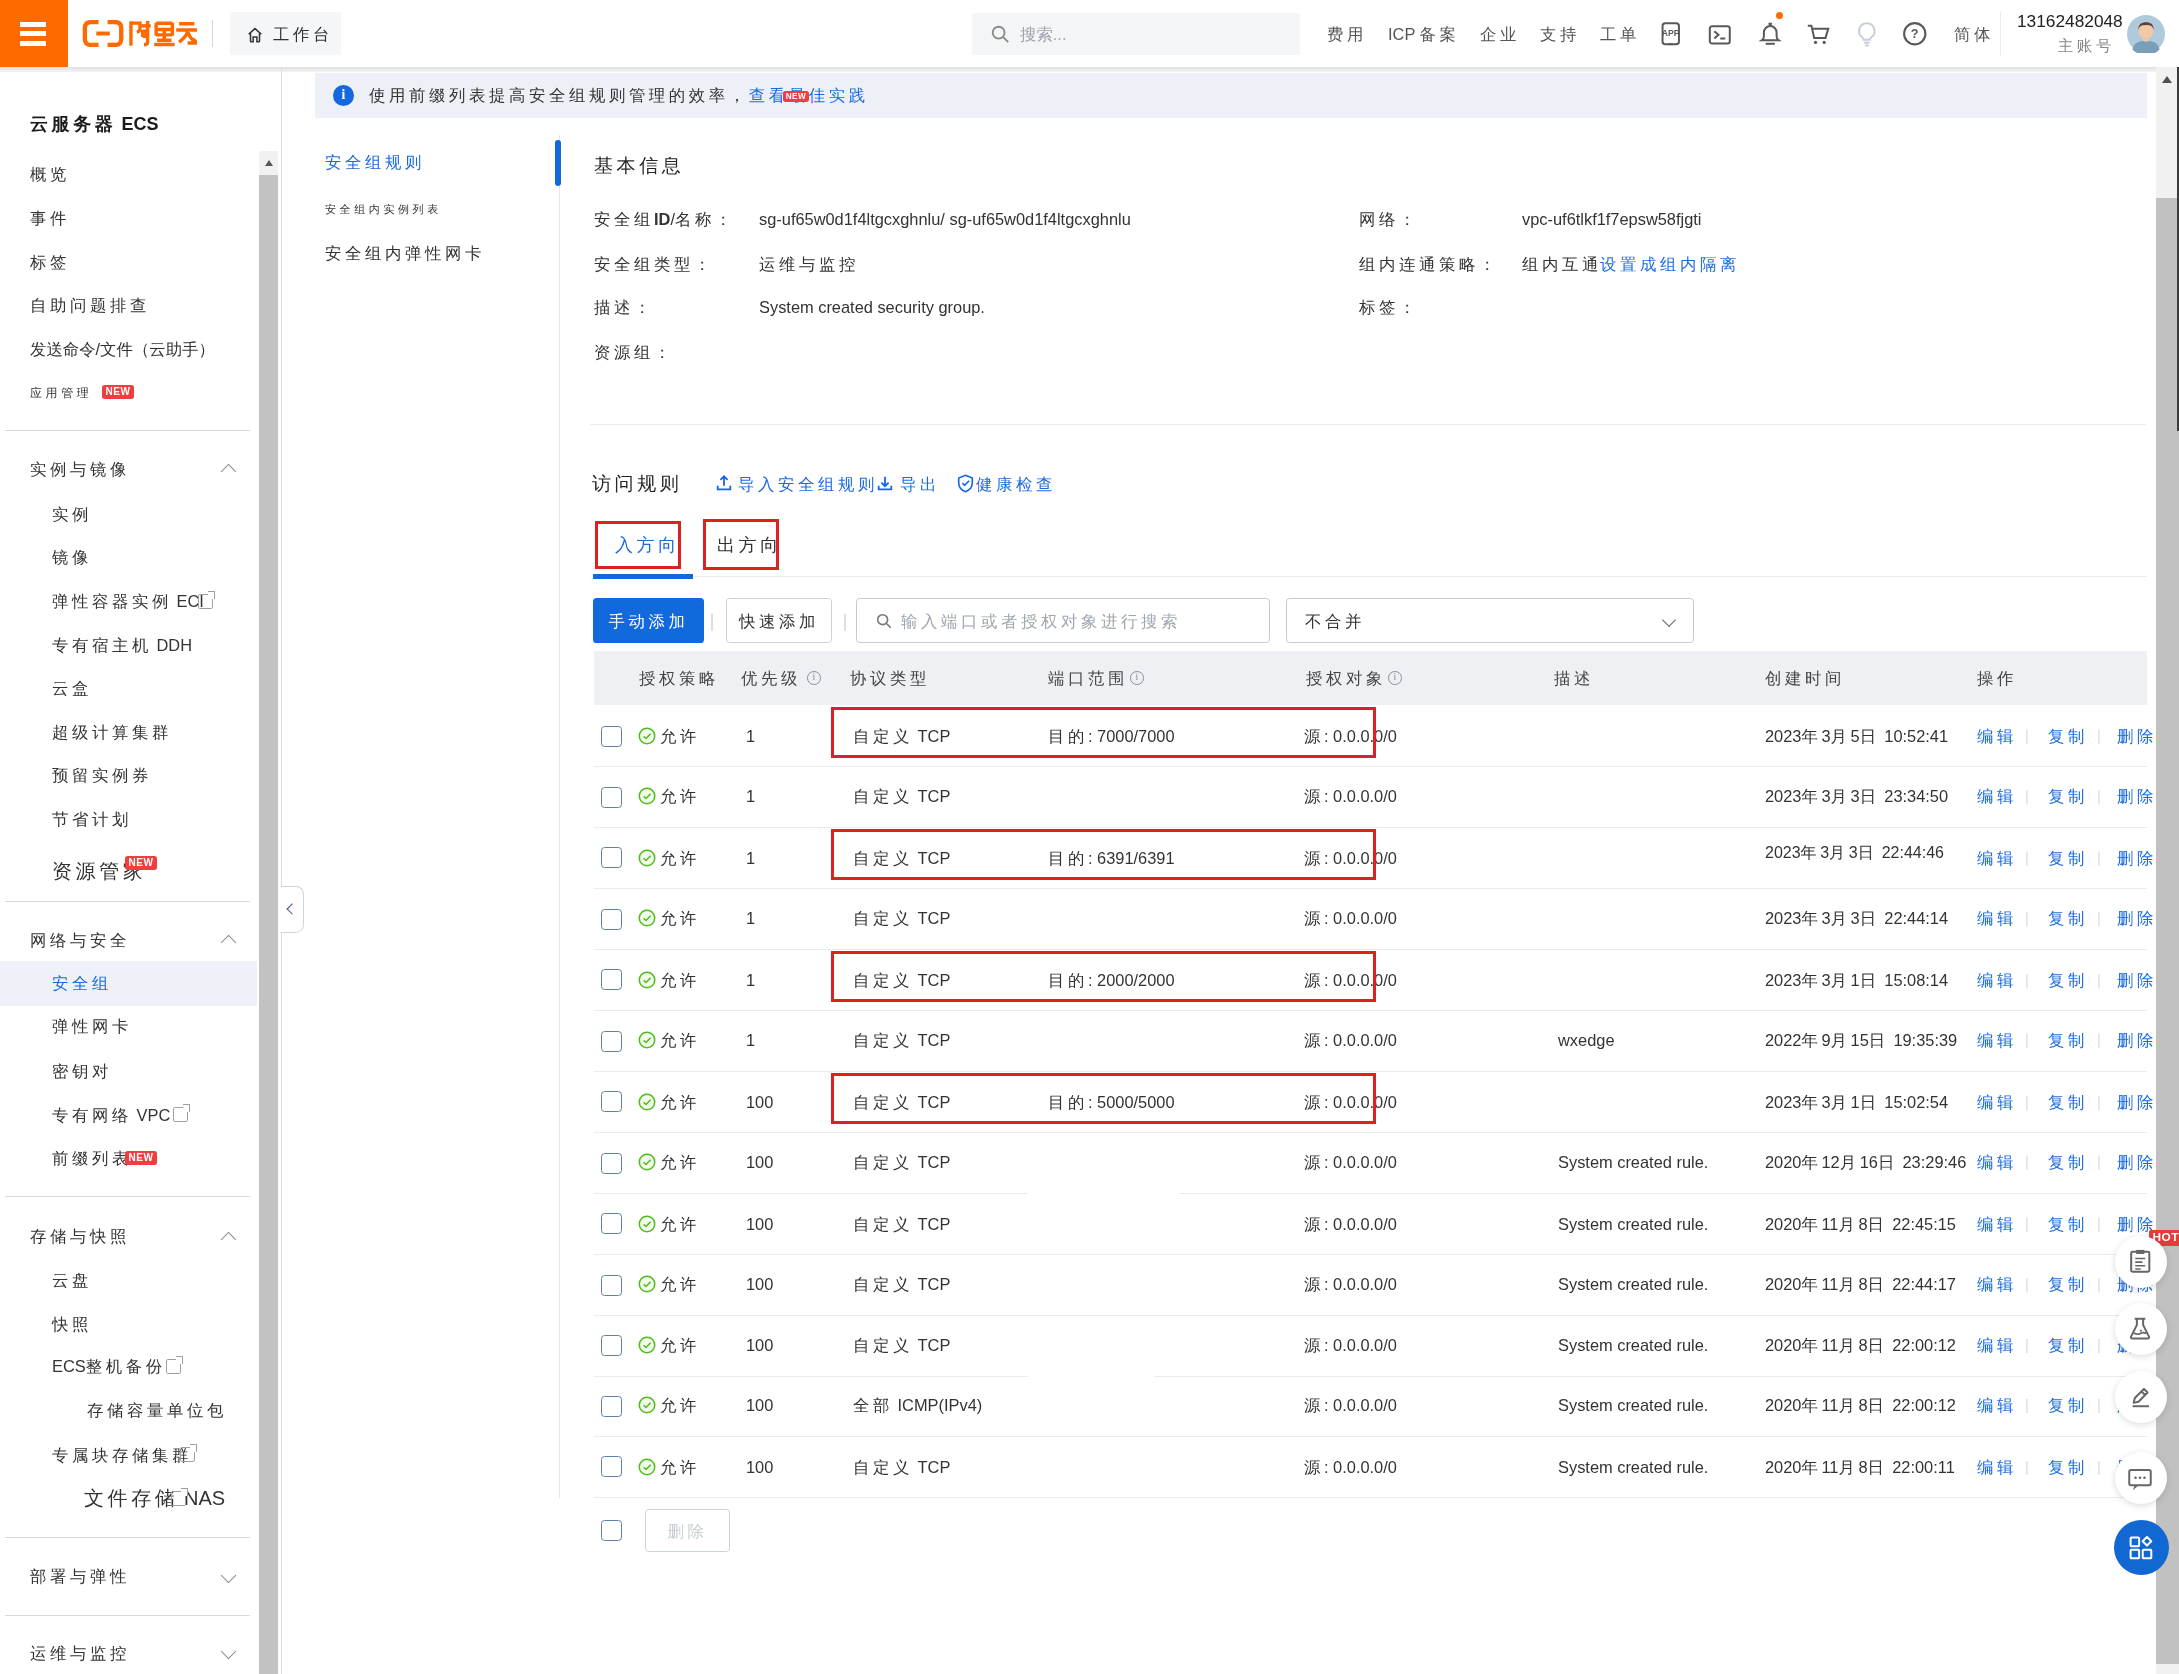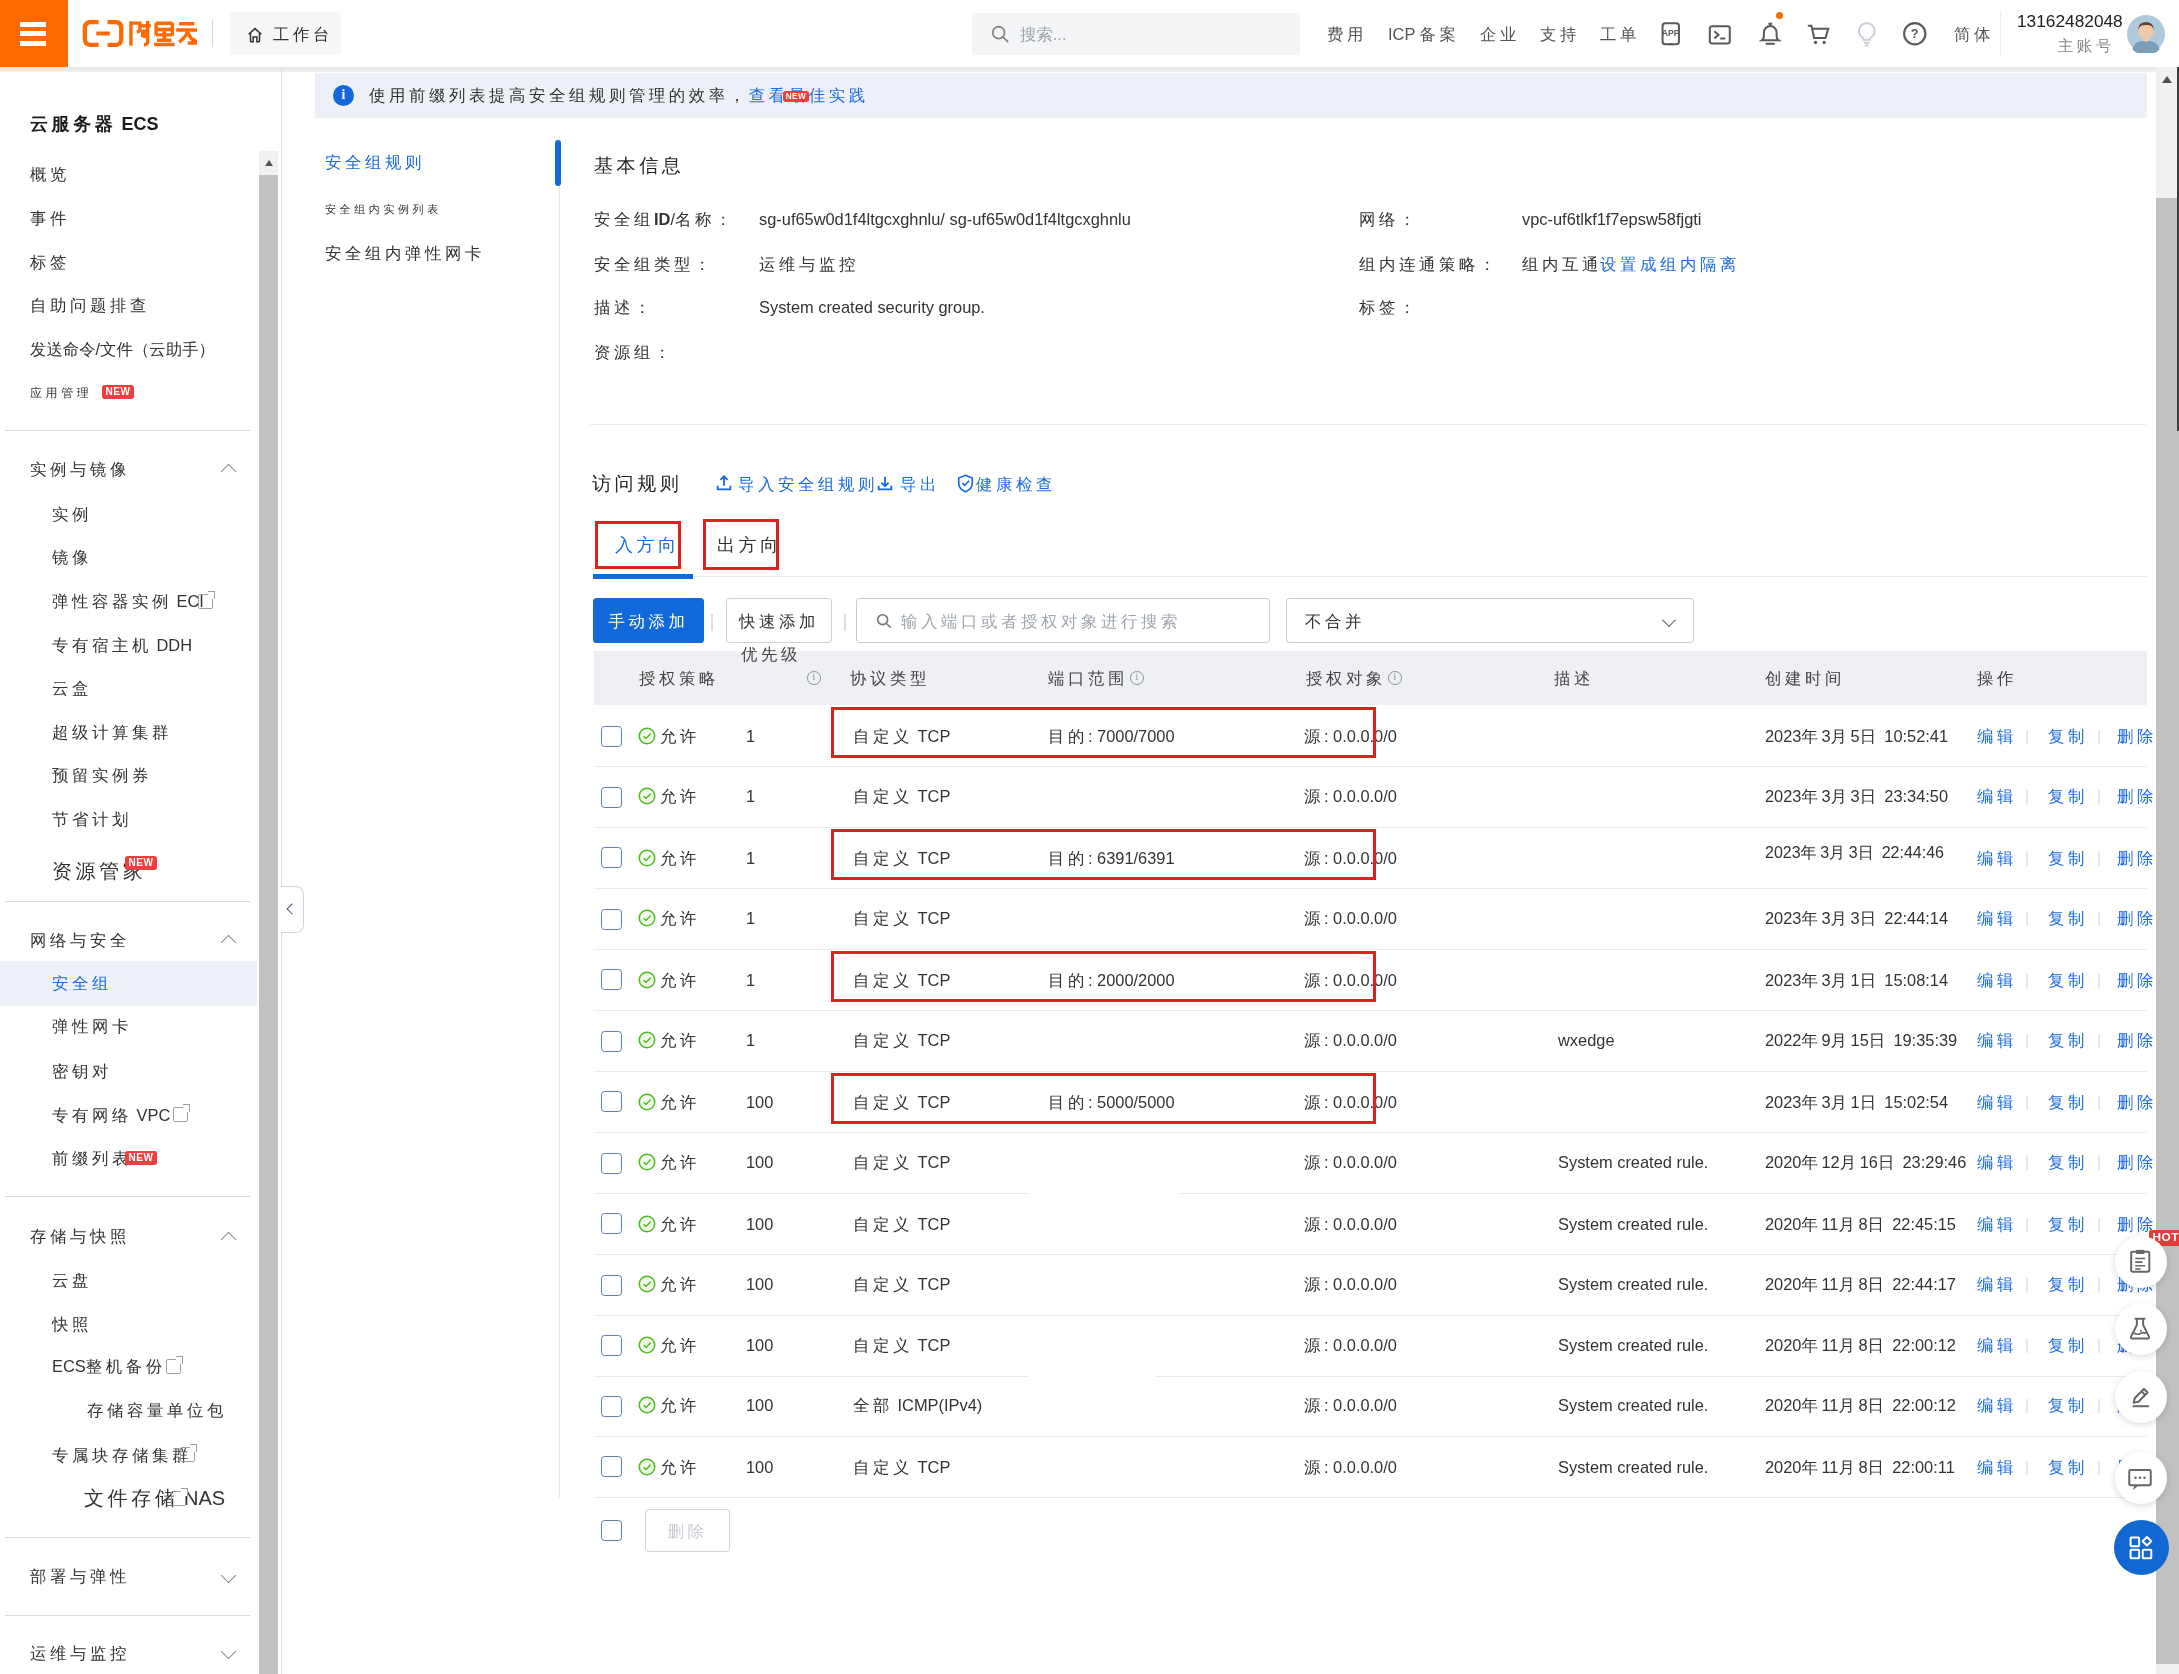--- a/index.html
+++ b/index.html
@@ -244,21 +244,21 @@
       <circle cx="8.5" cy="8.5" r="5.5" stroke="#777" stroke-width="1.8" fill="none"></circle>
       <path d="M13 13 L17.5 17.5" stroke="#777" stroke-width="1.8"></path>
     </svg>
 <div class="t" style="left:901px;top:612px;font-size:16.4px;line-height:18px;color:#9fa6ae;letter-spacing:3.6px;">输入端口或者授权对象进行搜索</div>
 <div class="ab" style="left:1286px;top:598px;width:408px;height:45px;background:#fff;border:1.4px solid #c5cad1;border-radius:3.6px;box-sizing:border-box;"></div>
 <div class="t g3" style="left:1305px;top:612px;font-size:16.4px;line-height:18px;letter-spacing:3.6px;">不合并</div>
 <div class="ab" style="left:1664px;top:615px;width:9px;height:9px;border-left:1.8px solid #666;border-top:1.8px solid #666;transform:rotate(225deg);"></div>
 
 <div class="ab" style="left:594px;top:651px;width:1553px;height:54px;background:#eef0f3;"></div>
 <div class="t" style="left:639px;top:669px;font-size:16.4px;line-height:18px;color:#444;letter-spacing:3.6px;">授权策略</div>
-<div class="t" style="left:741px;top:645px;font-size:16.4px;line-height:18px;color:#444;letter-spacing:3.6px;">优先级</div>
+<div class="t" style="left:741px;top:669px;font-size:16.4px;line-height:18px;color:#444;letter-spacing:3.6px;">优先级</div>
 <div class="t" style="left:850px;top:669px;font-size:16.4px;line-height:18px;color:#444;letter-spacing:3.6px;">协议类型</div>
 <div class="t" style="left:1048px;top:669px;font-size:16.4px;line-height:18px;color:#444;letter-spacing:3.6px;">端口范围</div>
 <div class="t" style="left:1306px;top:669px;font-size:16.4px;line-height:18px;color:#444;letter-spacing:3.6px;">授权对象</div>
 <div class="t" style="left:1554px;top:669px;font-size:16.4px;line-height:18px;color:#444;letter-spacing:3.6px;">描述</div>
 <div class="t" style="left:1765px;top:669px;font-size:16.4px;line-height:18px;color:#444;letter-spacing:3.6px;">创建时间</div>
 <div class="t" style="left:1977px;top:669px;font-size:16.4px;line-height:18px;color:#444;letter-spacing:3.6px;">操作</div>
 <div class="icirc" style="left:807px;top:671px;"></div>
 <div class="icirc" style="left:1130px;top:671px;"></div>
 <div class="icirc" style="left:1388px;top:671px;"></div>
 

